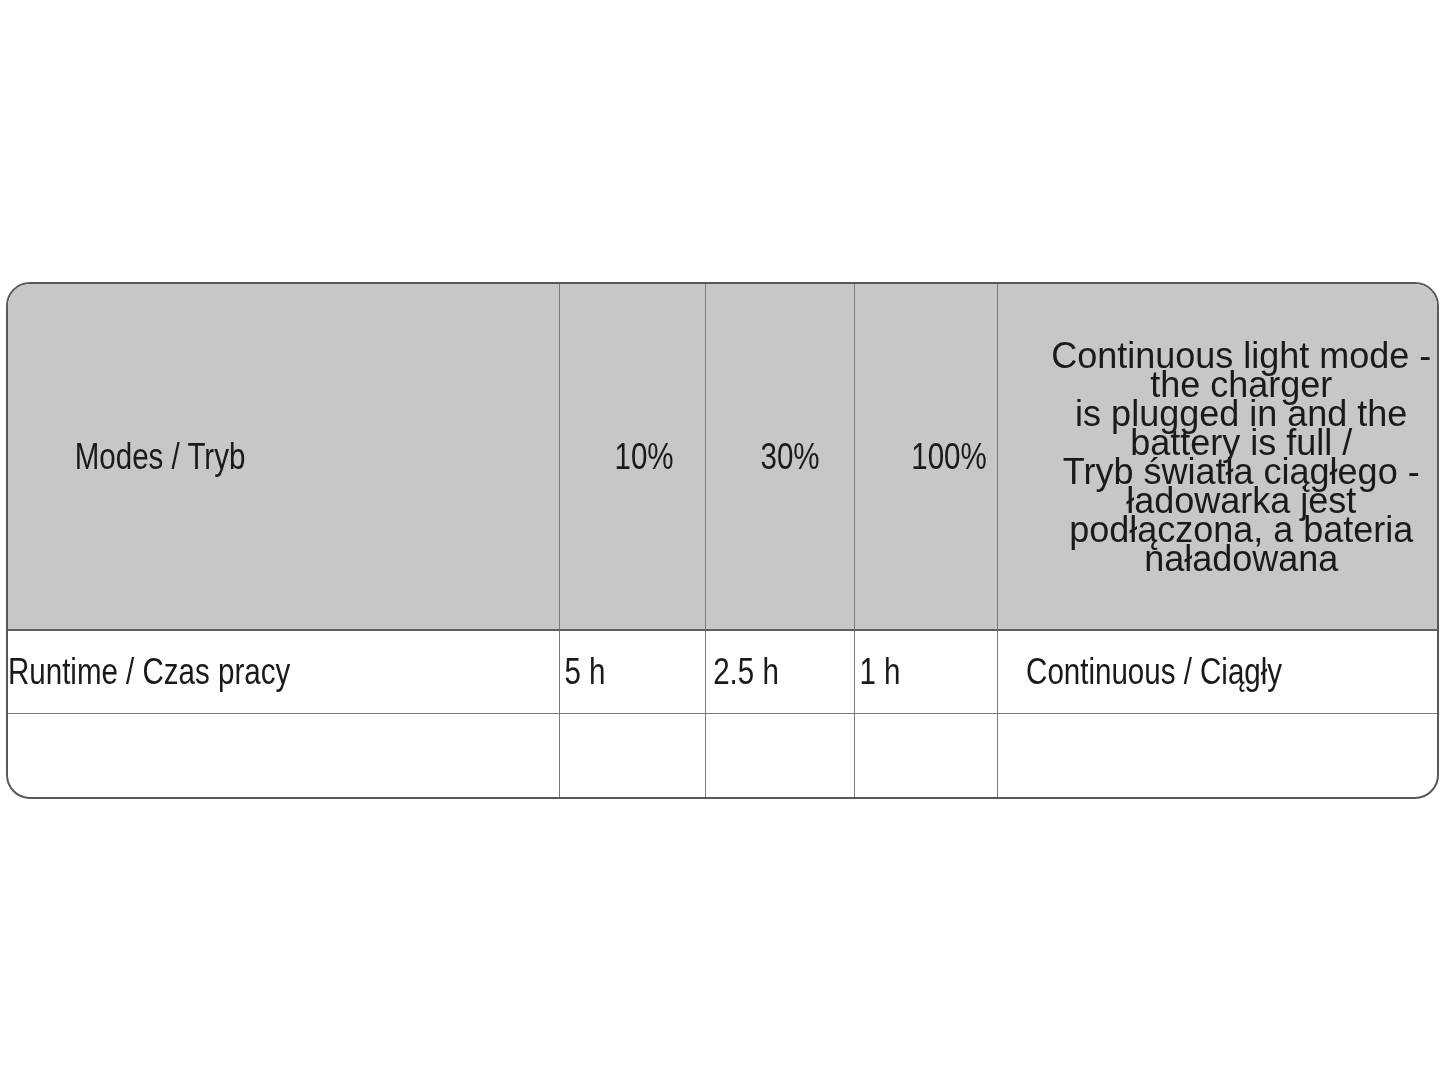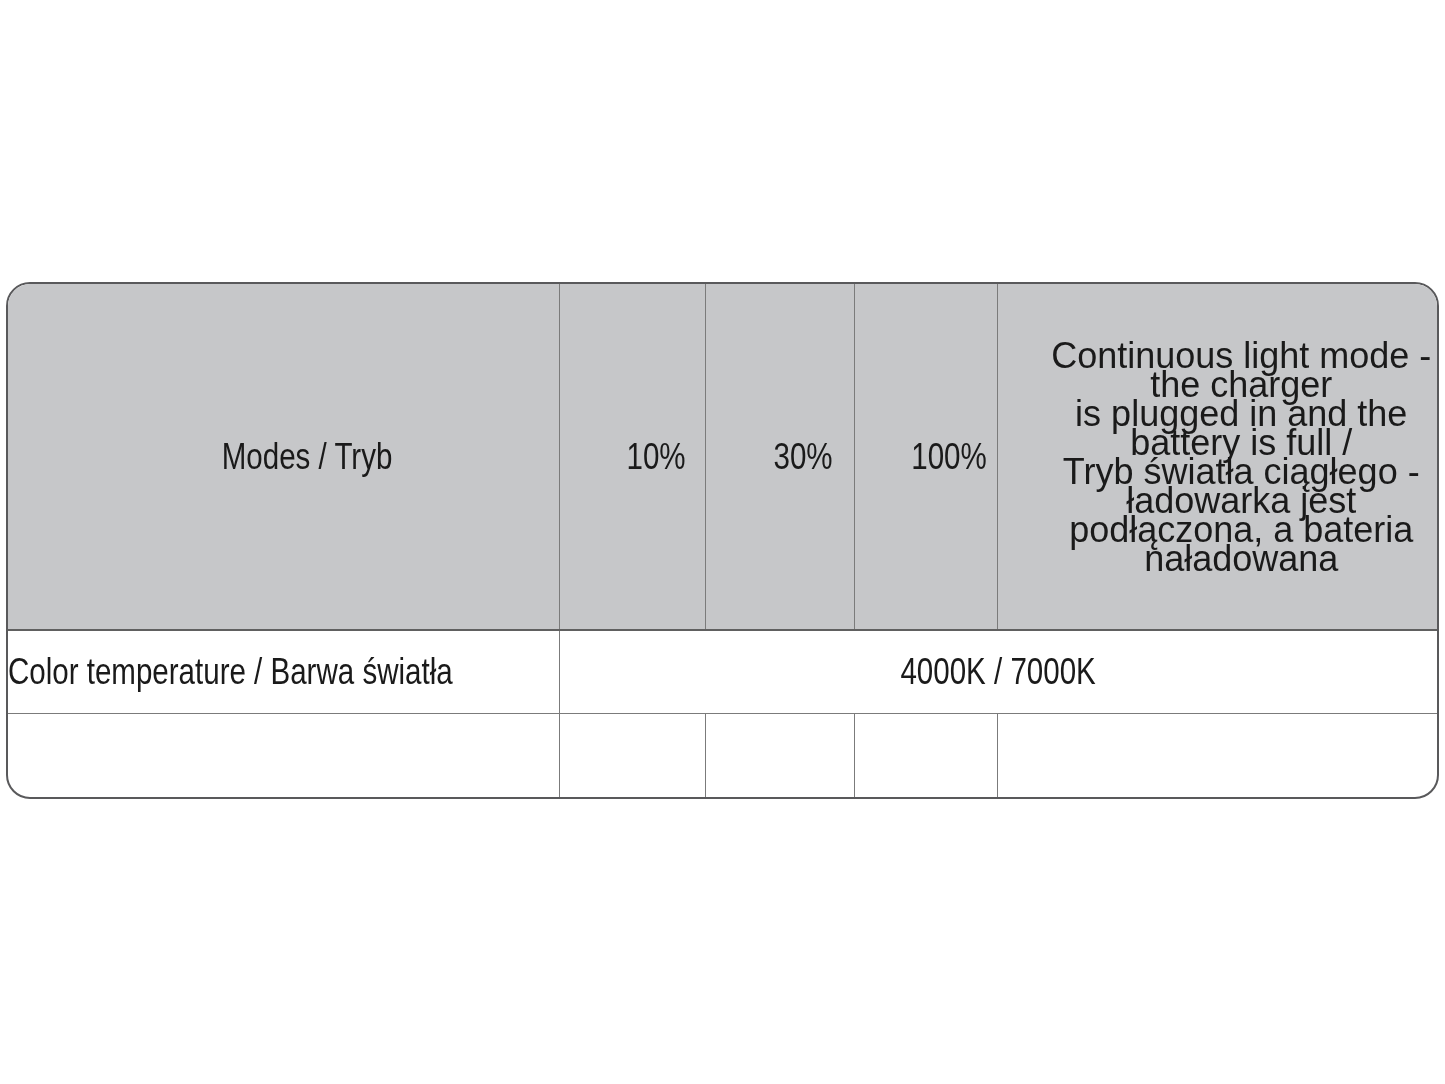--- a/index.html
+++ b/index.html
@@ -48,21 +48,21 @@
   table.spec tr:last-child td  { border-bottom: none; }
 
   tr.hdr td {
     background: #c6c7c9;
     border-bottom: 2px solid #606060;
   }
   tr.hdr { height: 124px; }
   tr.datarow { height: 56px; }
 
   td.lbl { text-align: left; padding-left: 18px; }
-  td.val { text-align: center; }
+  td.val { }
 
   
   .cnd {
     display: inline-block;
     transform: scaleX(0.82);
     white-space: nowrap;
   }
   .cnd-l { transform-origin: 0 50%; }
   .cnd-c { transform-origin: 50% 50%; }
 
@@ -100,31 +100,40 @@
           </td>
           <td class="val">
             <span class="cnd cnd-c">100%</span>
           </td>
           <td class="hdr-cont">Continuous light mode - the charger
 is plugged in and the battery is full /
 Tryb światła ciągłego - ładowarka jest
 podłączona, a bateria naładowana</td>
         </tr>
 
-        <tr class="datarow">
-          <td class="lbl">
-            <span class="cnd cnd-l">Color temperature / Barwa światła</span>
-          </td>
-          <td class="val" colspan="4">
-            <span class="cnd cnd-c">4000K / 7000K</span>
-          </td>
-        </tr>
 
 
 
+        <tr class="datarow">
+          <td class="lbl">
+            <span class="cnd cnd-l">Runtime / Czas pracy</span>
+          </td>
+          <td class="val">
+            <span class="cnd cnd-c">5 h</span>
+          </td>
+          <td class="val">
+            <span class="cnd cnd-c">2.5 h</span>
+          </td>
+          <td class="val">
+            <span class="cnd cnd-c">1 h</span>
+          </td>
+          <td class="val">
+            <span class="cnd cnd-c">Continuous / Ciągły</span>
+          </td>
+        </tr>
 
 
         <tr class="datarow">
           <td class="lbl">
             
           </td>
           <td class="val">
             
           </td>
           <td class="val">

